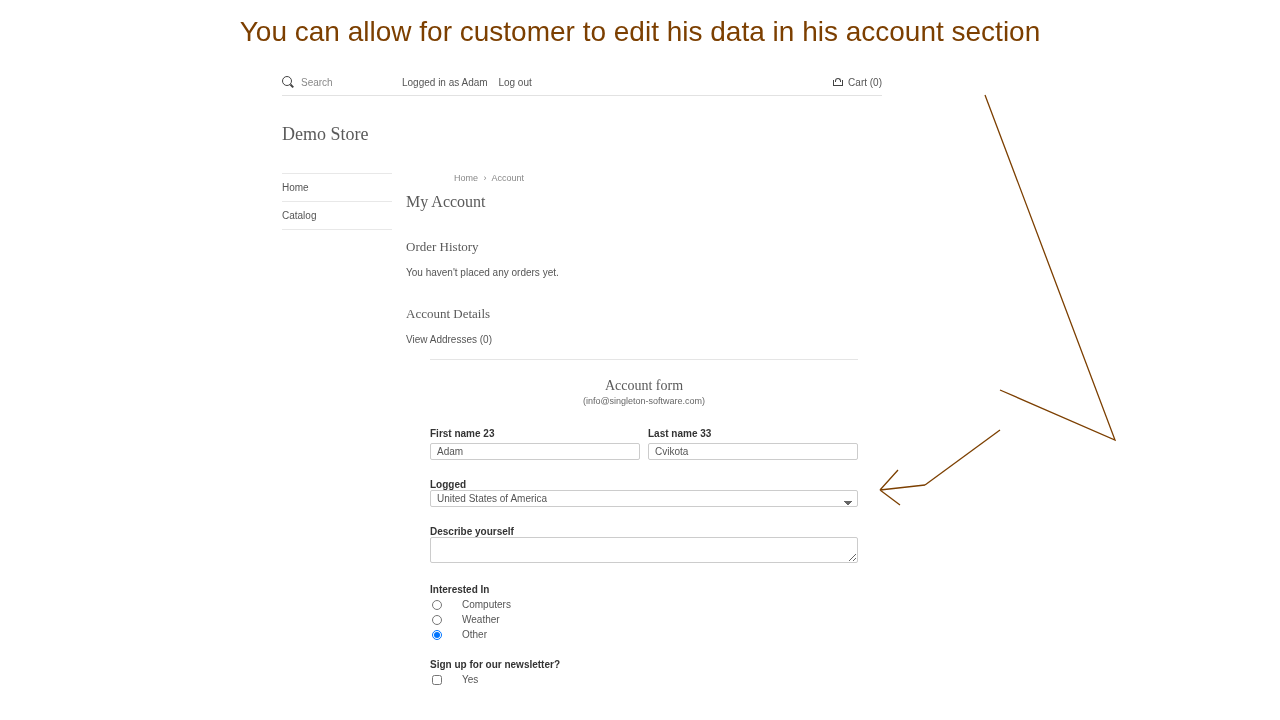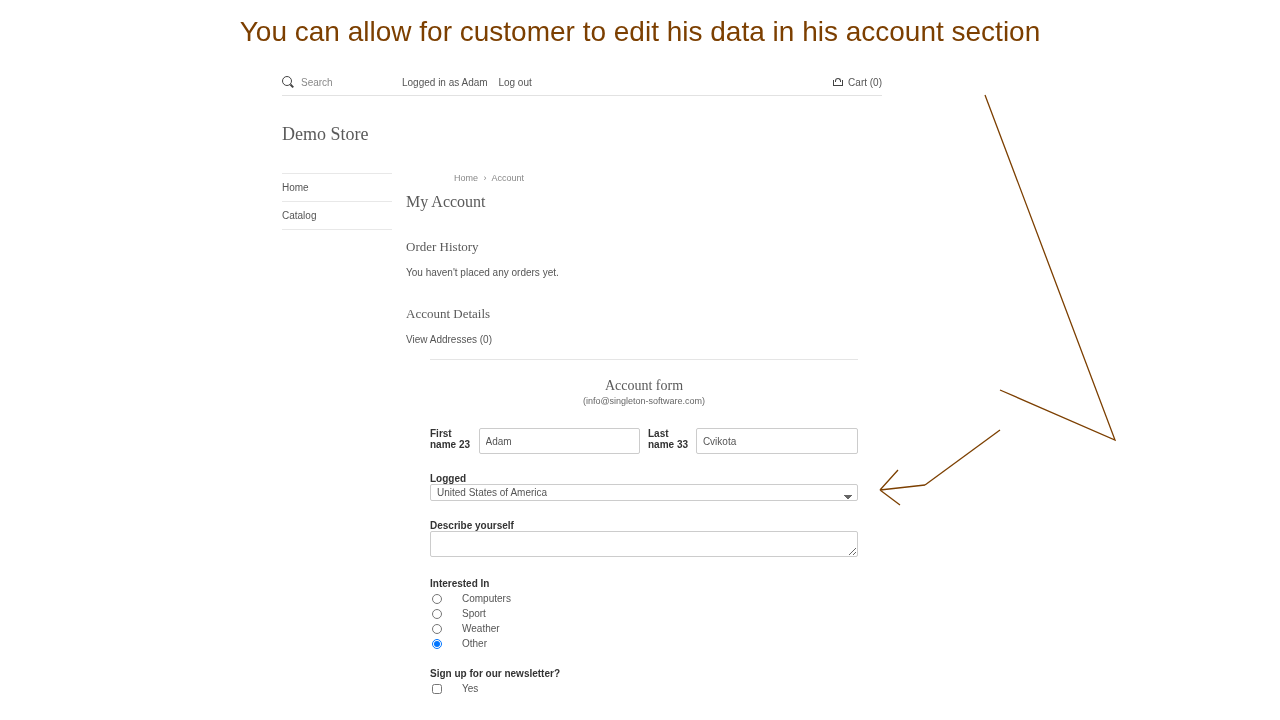--- a/index.html
+++ b/index.html
@@ -47,21 +47,21 @@
   .crumbs .sep { margin:0 3px; font-size:9px;}
   .h-my { font-family: Georgia, serif; font-size:16px; color:#5a5a5a; margin-top:10px;}
   .h-sub { font-family: Georgia, serif; font-size:13px; color:#5a5a5a; margin-top:28px;}
   .note { font-size:10px; color:#555; margin-top:12px;}
   .link-small { font-size:10px; color:#555; margin-top:12px; display:inline-block;}
   .form-area { margin-top:14px; padding:0 24px; }
   .form-hr  { border:none; border-top:1px solid #e5e5e5; margin:8px 0 18px 0;}
   .form-title { font-family: Georgia, serif; font-size:14px; color:#5a5a5a; text-align:center; }
   .form-sub   { font-size:9px; color:#666; text-align:center; margin-top:2px;}
   .row { display:flex; gap:8px; margin-top:22px;}
-  .col { flex:1; display:flex; }
+  .col { flex:1; display:flex; flex-direction:column; }
   label.fld { font-size:10px; font-weight:bold; color:#333; margin-bottom:4px;}
   input.txt, select.txt, textarea.txt {
     width:100%; font-size:10px; color:#555;
     border:1px solid #ccc; border-radius:2px;
     padding:2px 6px; background:#fff;
   }
   select.txt { appearance:none; -webkit-appearance:none; padding-right:18px;
     background-image: linear-gradient(45deg, transparent 48%, #666 48%), linear-gradient(-45deg, transparent 48%, #666 48%);
     background-position: right 9px top 10px, right 5px top 10px;
     background-size: 4px 4px, 4px 4px;
@@ -155,24 +155,20 @@
         </div>
 
         <div class="block">
           <label class="fld">Interested In</label>
           <div class="opt">
             <input type="radio" name="int" style="">
             <span>Computers</span>
           </div>
           <div class="opt">
             <input type="radio" name="int" style="">
-            <span>Sport</span>
-          </div>
-          <div class="opt">
-            <input type="radio" name="int" style="">
             <span>Weather</span>
           </div>
           <div class="opt">
             <input type="radio" name="int" checked="" style="">
             <span>Other</span>
           </div>
         </div>
 
         <div class="block">
           <label class="fld">Sign up for our newsletter?</label>

